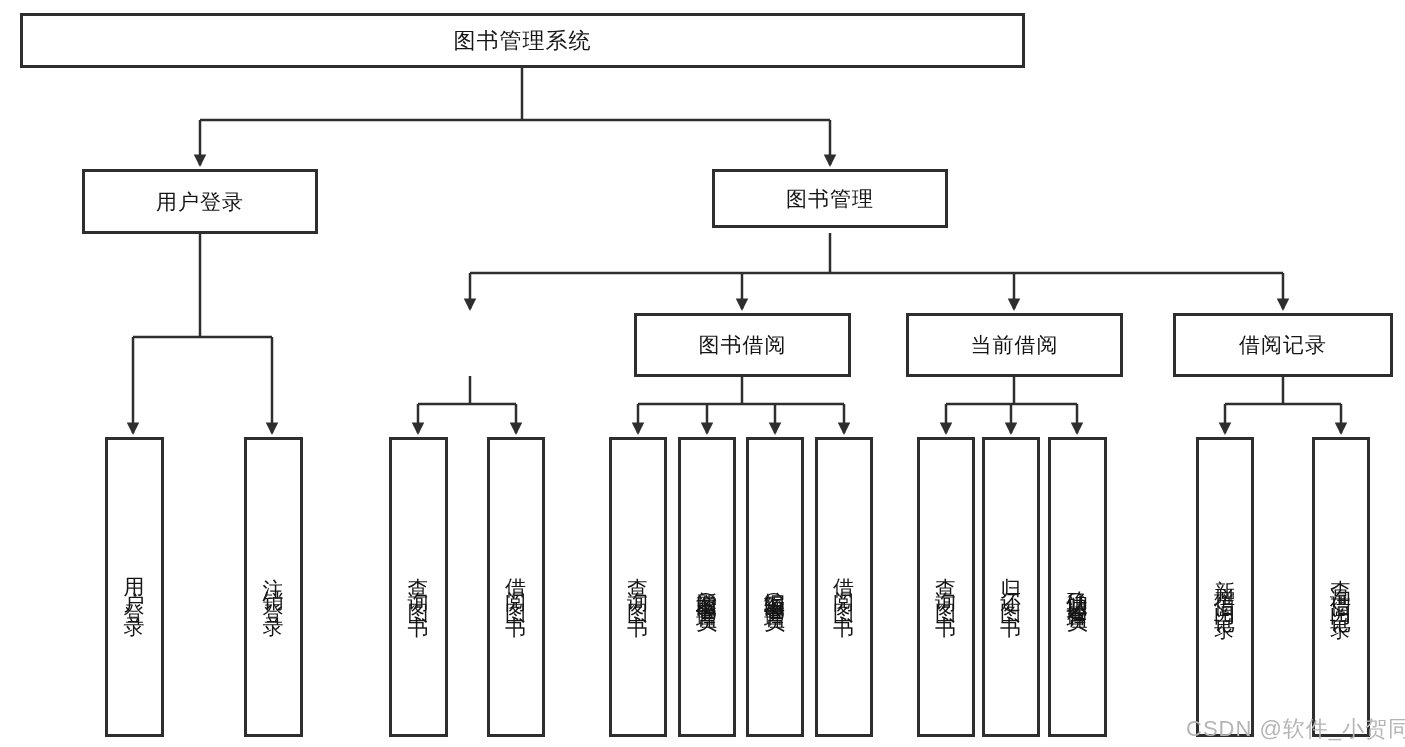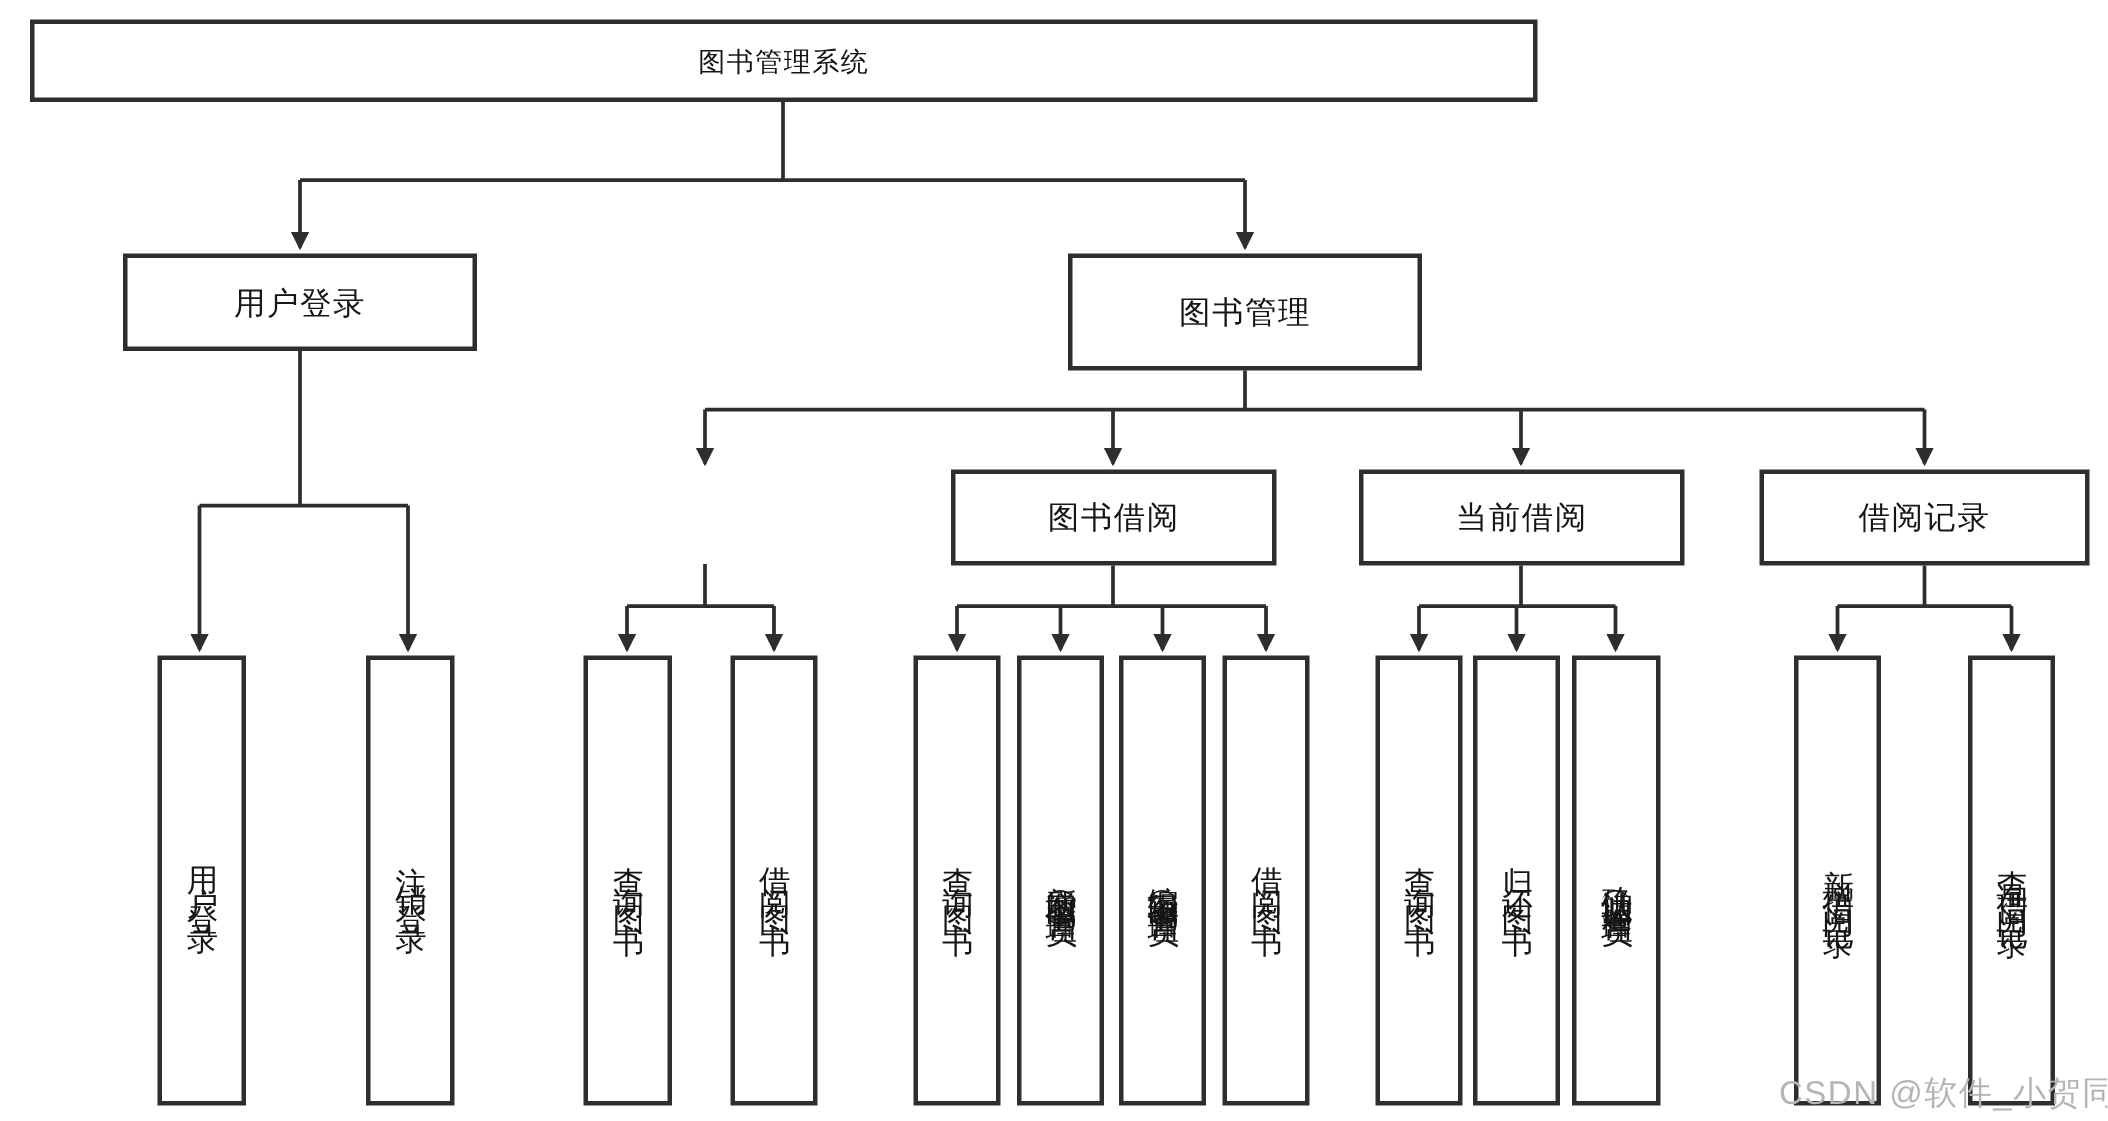--- a/index.html
+++ b/index.html
@@ -112,24 +112,24 @@
 
       <g>
         <path d="M1283,376 V404"></path>
         <path d="M1225,404 H1341"></path>
         <path d="M1225,404 V433" marker-end="url(#arr)"></path>
         <path d="M1341,404 V433" marker-end="url(#arr)"></path>
       </g>
     </g>
   </svg>
 
-  <div class="node" style="left:20px;top:13px;width:1005px;height:55px;font-size:18px;">图书管理系统</div>
+  <div class="node" style="left:20px;top:13px;width:1005px;height:55px;font-size:22px;">图书管理系统</div>
 
   <div class="node" style="left:82px;top:169px;width:236px;height:65px;">用户登录</div>
-  <div class="node" style="left:712px;top:169px;width:236px;height:78px;">图书管理</div>
+  <div class="node" style="left:712px;top:169px;width:236px;height:59px;">图书管理</div>
 
   <div class="node" style="left:634px;top:313px;width:217px;height:64px;">图书借阅</div>
   <div class="node" style="left:906px;top:313px;width:217px;height:64px;">当前借阅</div>
   <div class="node" style="left:1173px;top:313px;width:220px;height:64px;">借阅记录</div>
 
   <div class="node vnode" style="left:105px;top:437px;width:59px;height:300px;">用户登录</div>
   <div class="node vnode" style="left:244px;top:437px;width:59px;height:300px;">注销登录</div>
 
   <div class="node vnode" style="left:389px;top:437px;width:59px;height:300px;">查询图书</div>
   <div class="node vnode" style="left:487px;top:437px;width:58px;height:300px;">借阅图书</div>

